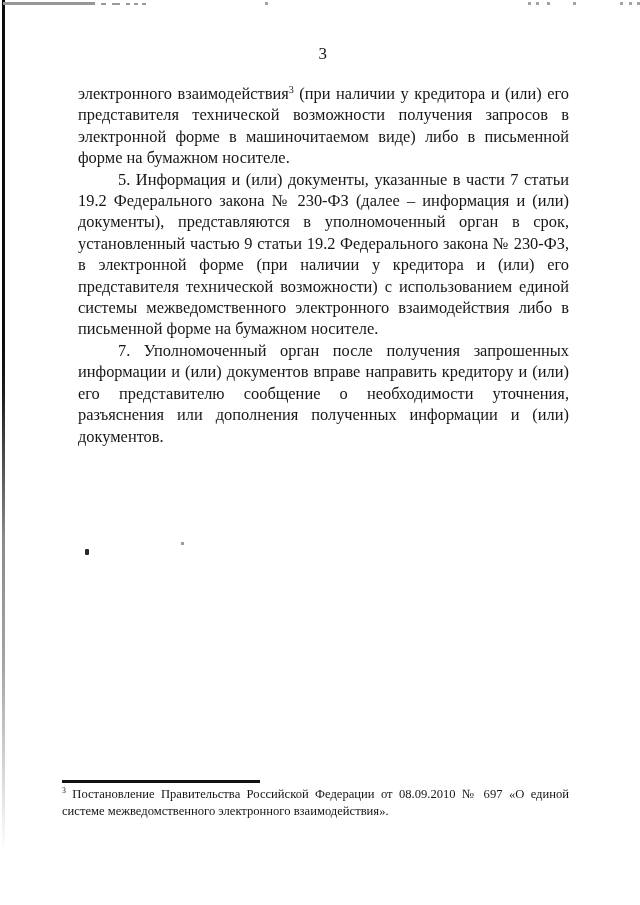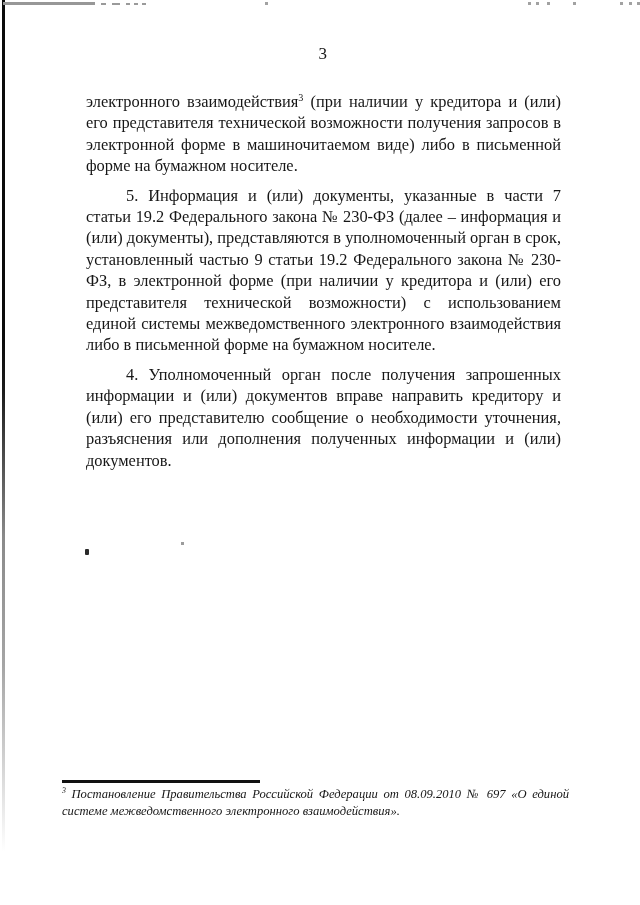--- a/index.html
+++ b/index.html
@@ -77,21 +77,21 @@
     position: absolute;
     left: 78px;
     top: 83px;
     width: 491px;
     font-size: 16.4px;
     line-height: 21.4px;
     text-align: justify;
     text-justify: inter-word;
   }
   .body-text .para {
-    margin: 8px;
+    margin: 0;
   }
   .body-text .para.indent {
     text-indent: 40px;
   }
   sup {
     font-size: 0.62em;
     line-height: 0;
     vertical-align: super;
   }
 
@@ -105,21 +105,20 @@
   }
   .footnote {
     position: absolute;
     left: 62px;
     top: 786px;
     width: 507px;
     font-size: 12.6px;
     line-height: 16.5px;
     text-align: justify;
     text-justify: inter-word;
-    font-style: italic;
   }
 </style>
 </head>
 <body>
 
 <div class="page">
 
   <div class="scan-line-left"></div>
   <div class="scan-line-top"></div>
   <div class="scan-dash" style="left:101px; top:3px; width:5px; height:2px;"></div>
@@ -137,19 +136,19 @@
   <div class="scan-dot" style="left:637px; top:2px;"></div>
 
   <div class="speck s1"></div>
   <div class="speck s2"></div>
 
   <div class="page-number">3</div>
 
   <div class="body-text">
       <div class="para">электронного взаимодействия<sup>3</sup> (при наличии у кредитора и (или) его представителя технической возможности получения запросов в электронной форме в машиночитаемом виде) либо в письменной форме на бумажном носителе.</div>
       <div class="para indent">5. Информация и (или) документы, указанные в части 7 статьи 19.2 Федерального закона № 230-ФЗ (далее – информация и (или) документы), представляются в уполномоченный орган в срок, установленный частью 9 статьи 19.2 Федерального закона № 230-ФЗ, в электронной форме (при наличии у кредитора и (или) его представителя технической возможности) с использованием единой системы межведомственного электронного взаимодействия либо в письменной форме на бумажном носителе.</div>
-      <div class="para indent">4. Уполномоченный орган после получения запрошенных информации и (или) документов вправе направить кредитору и (или) его представителю сообщение о необходимости уточнения, разъяснения или дополнения полученных информации и (или) документов.</div>
+      <div class="para indent">7. Уполномоченный орган после получения запрошенных информации и (или) документов вправе направить кредитору и (или) его представителю сообщение о необходимости уточнения, разъяснения или дополнения полученных информации и (или) документов.</div>
     </div>
 
   <div class="footnote-rule"></div>
   <div class="footnote"><sup>3</sup> Постановление Правительства Российской Федерации от 08.09.2010 № 697 «О единой системе межведомственного электронного взаимодействия».</div>
 
 </div>
 
 </body></html>

